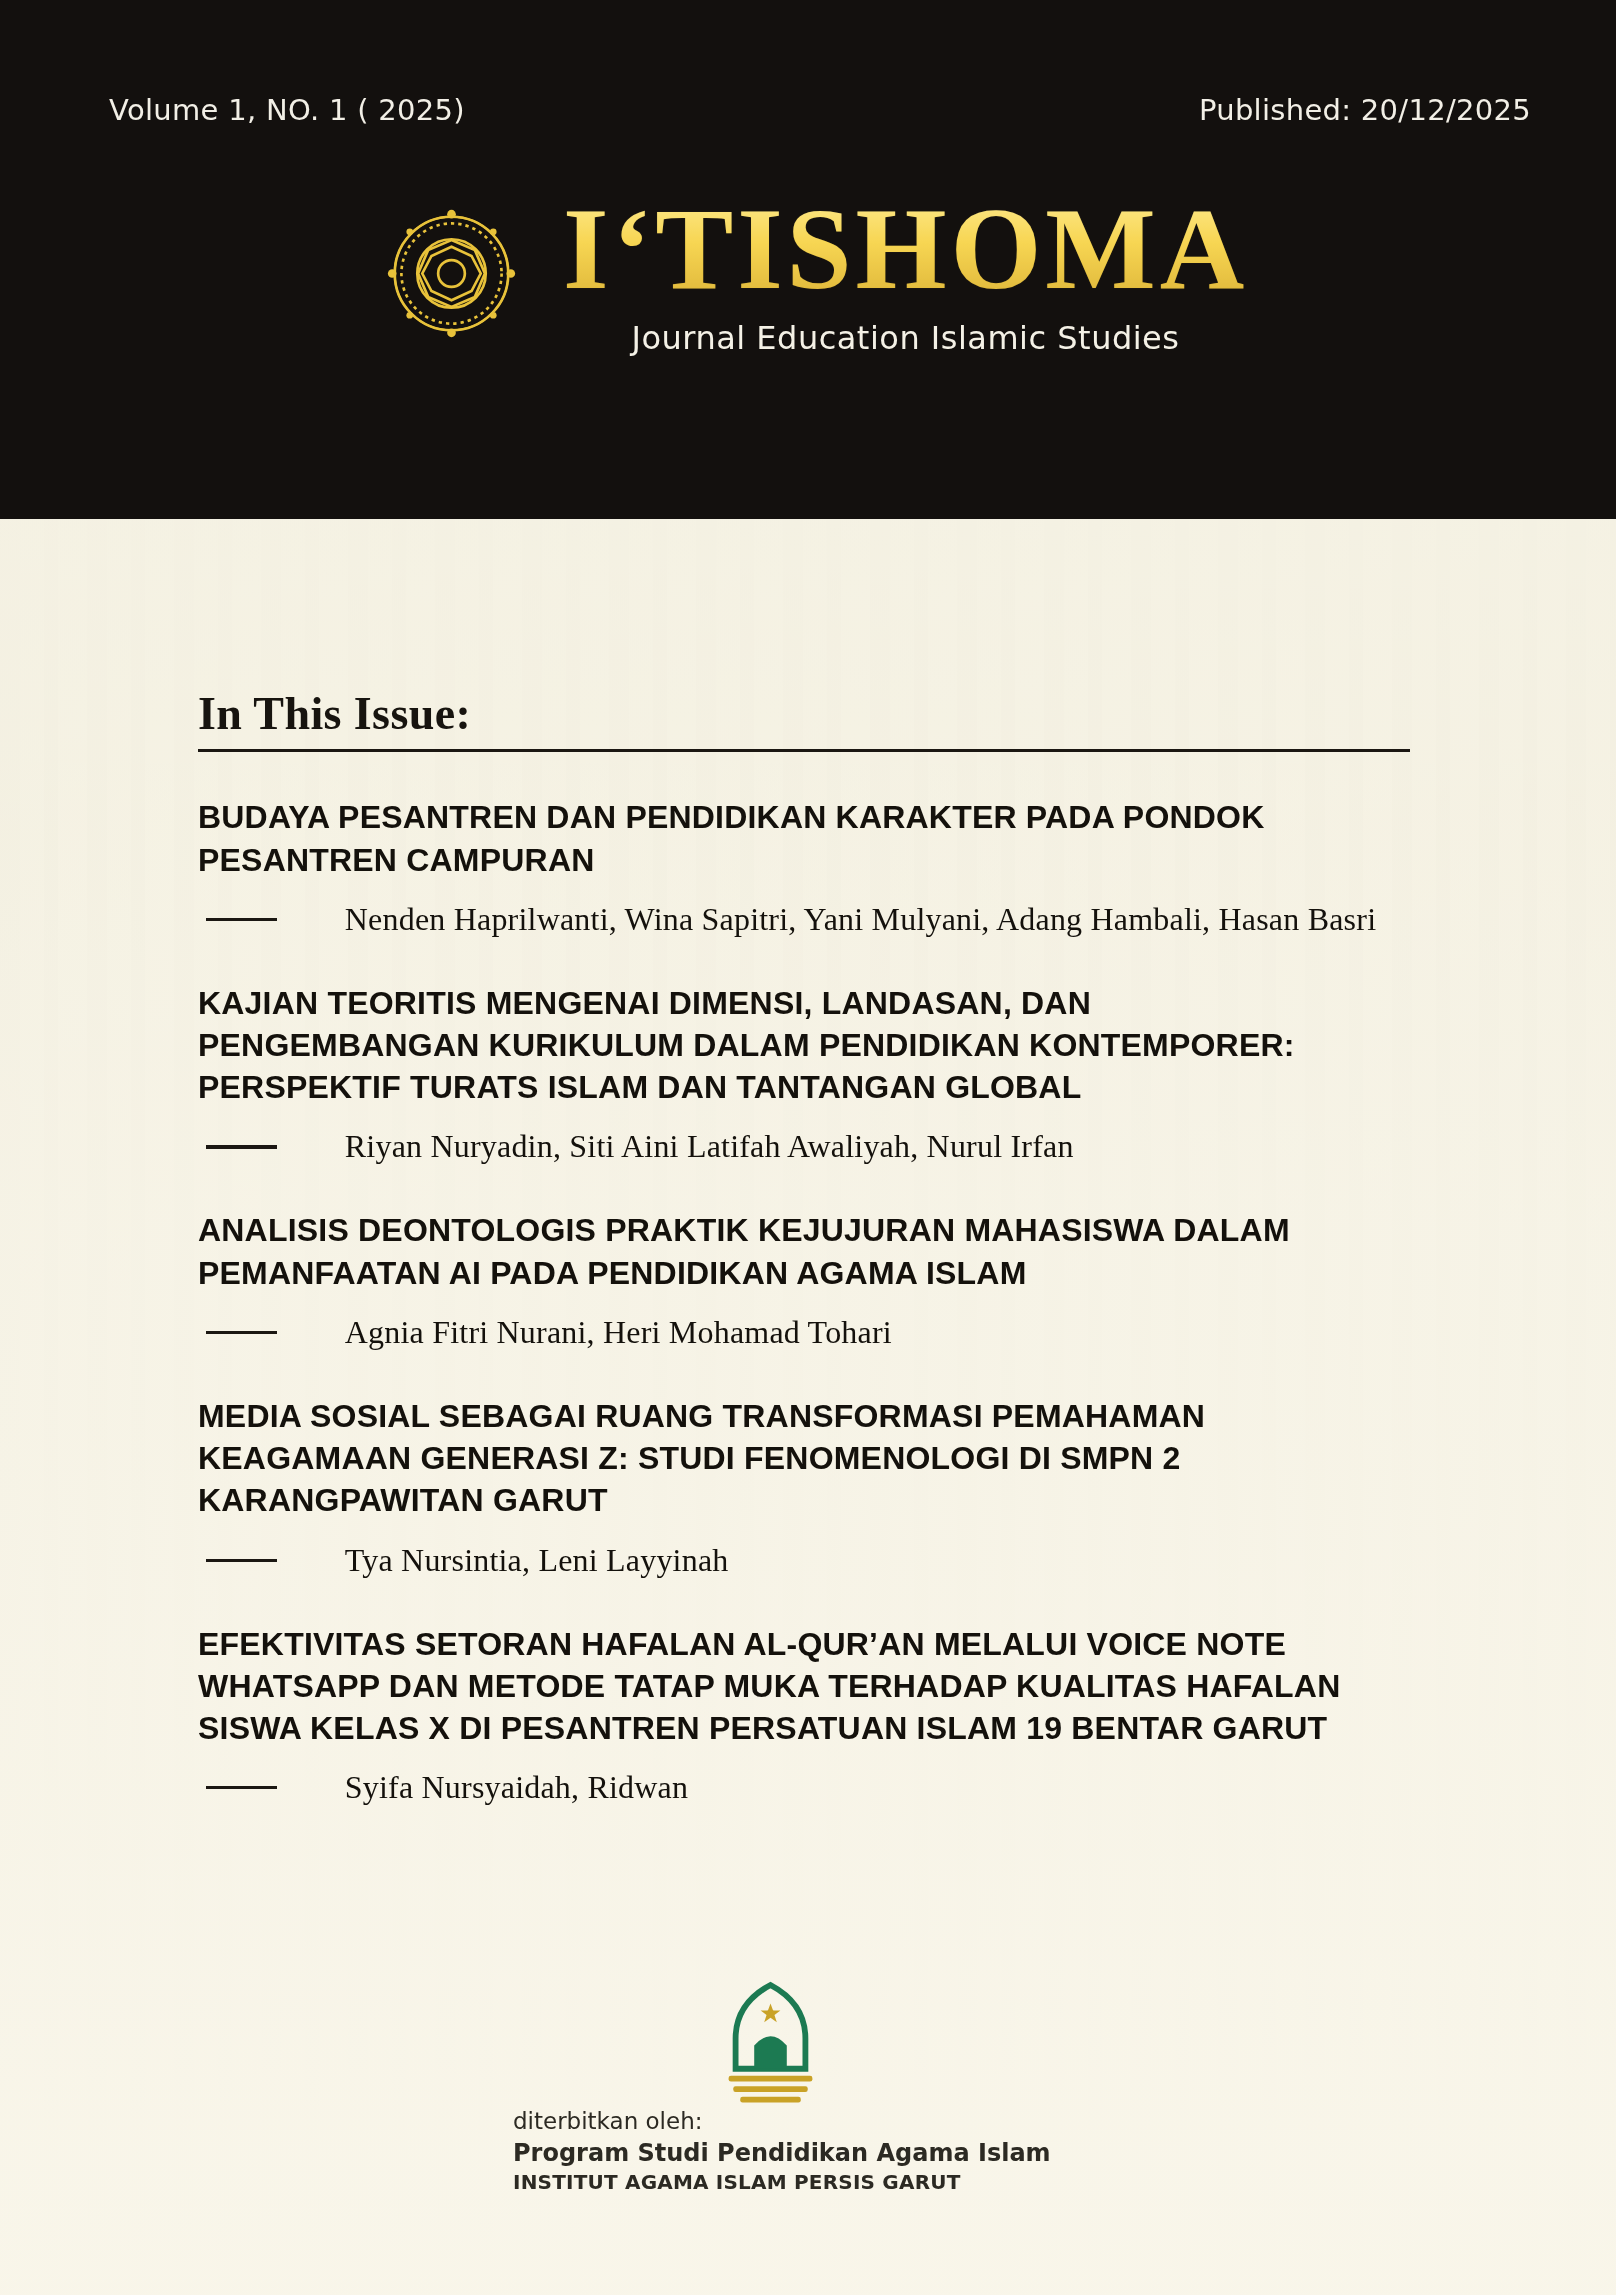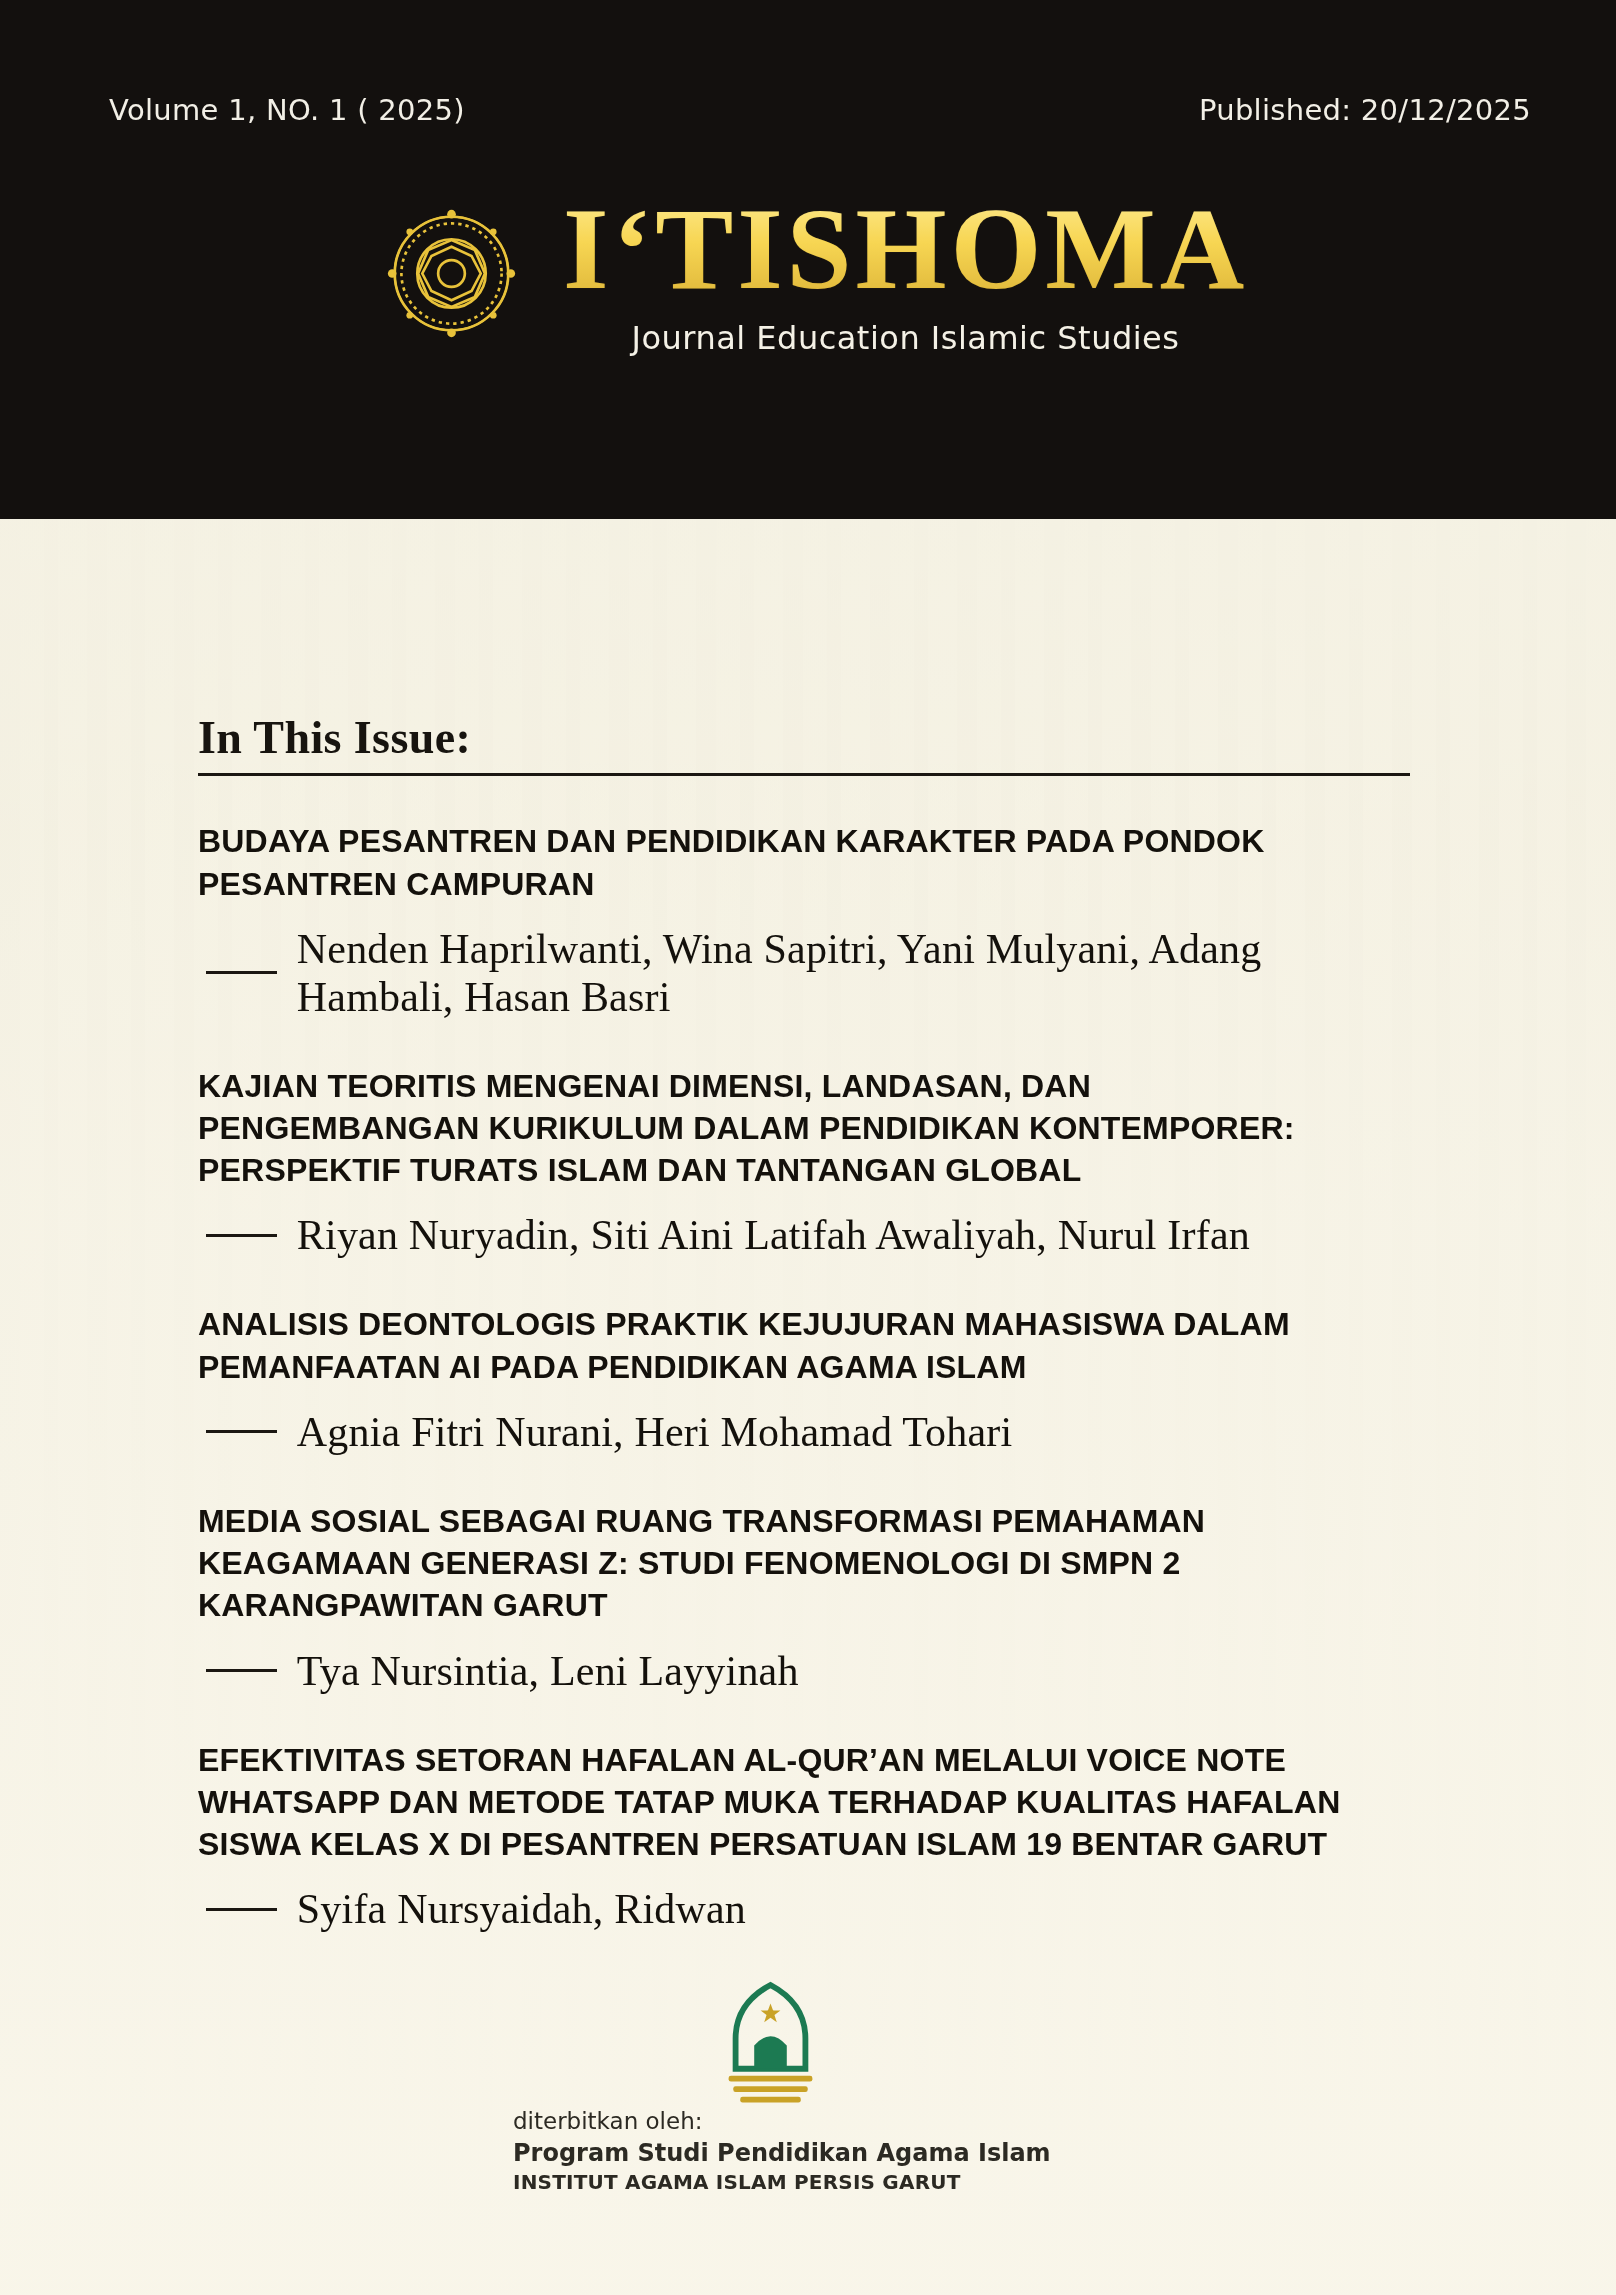--- a/index.html
+++ b/index.html
@@ -109,21 +109,21 @@
     font-family: "DejaVu Sans", sans-serif;
     font-size: 32px;
     color: #f4f1e6;
     letter-spacing: 0.5px;
   }
 
   
   .issue-wrap {
     position: absolute;
     left: 198px;
-    top: 711px;
+    top: 687px;
     width: 1228px;
   }
   .issue-head {
     font-family: "Liberation Serif", serif;
     font-weight: 700;
     font-size: 46px;
     color: #17140f;
     letter-spacing: 0.4px;
   }
   .issue-rule {
@@ -155,23 +155,24 @@
   .dash {
     display: inline-block;
     width: 71px;
     height: 3.1px;
     background: #1b1712;
     margin-right: 20px;
     flex: 0 0 auto;
   }
   .art-authors {
     font-family: "Liberation Serif", serif;
-    font-size: 42px;
+    font-size: 32px;
     color: #14110c;
     letter-spacing: 0.2px;
+    margin-left: 48px;
   }
 
   
   .publisher {
     position: absolute;
     left: 513px;
     top: 1978px;
     display: flex;
     align-items: center;
     flex-direction: column;

